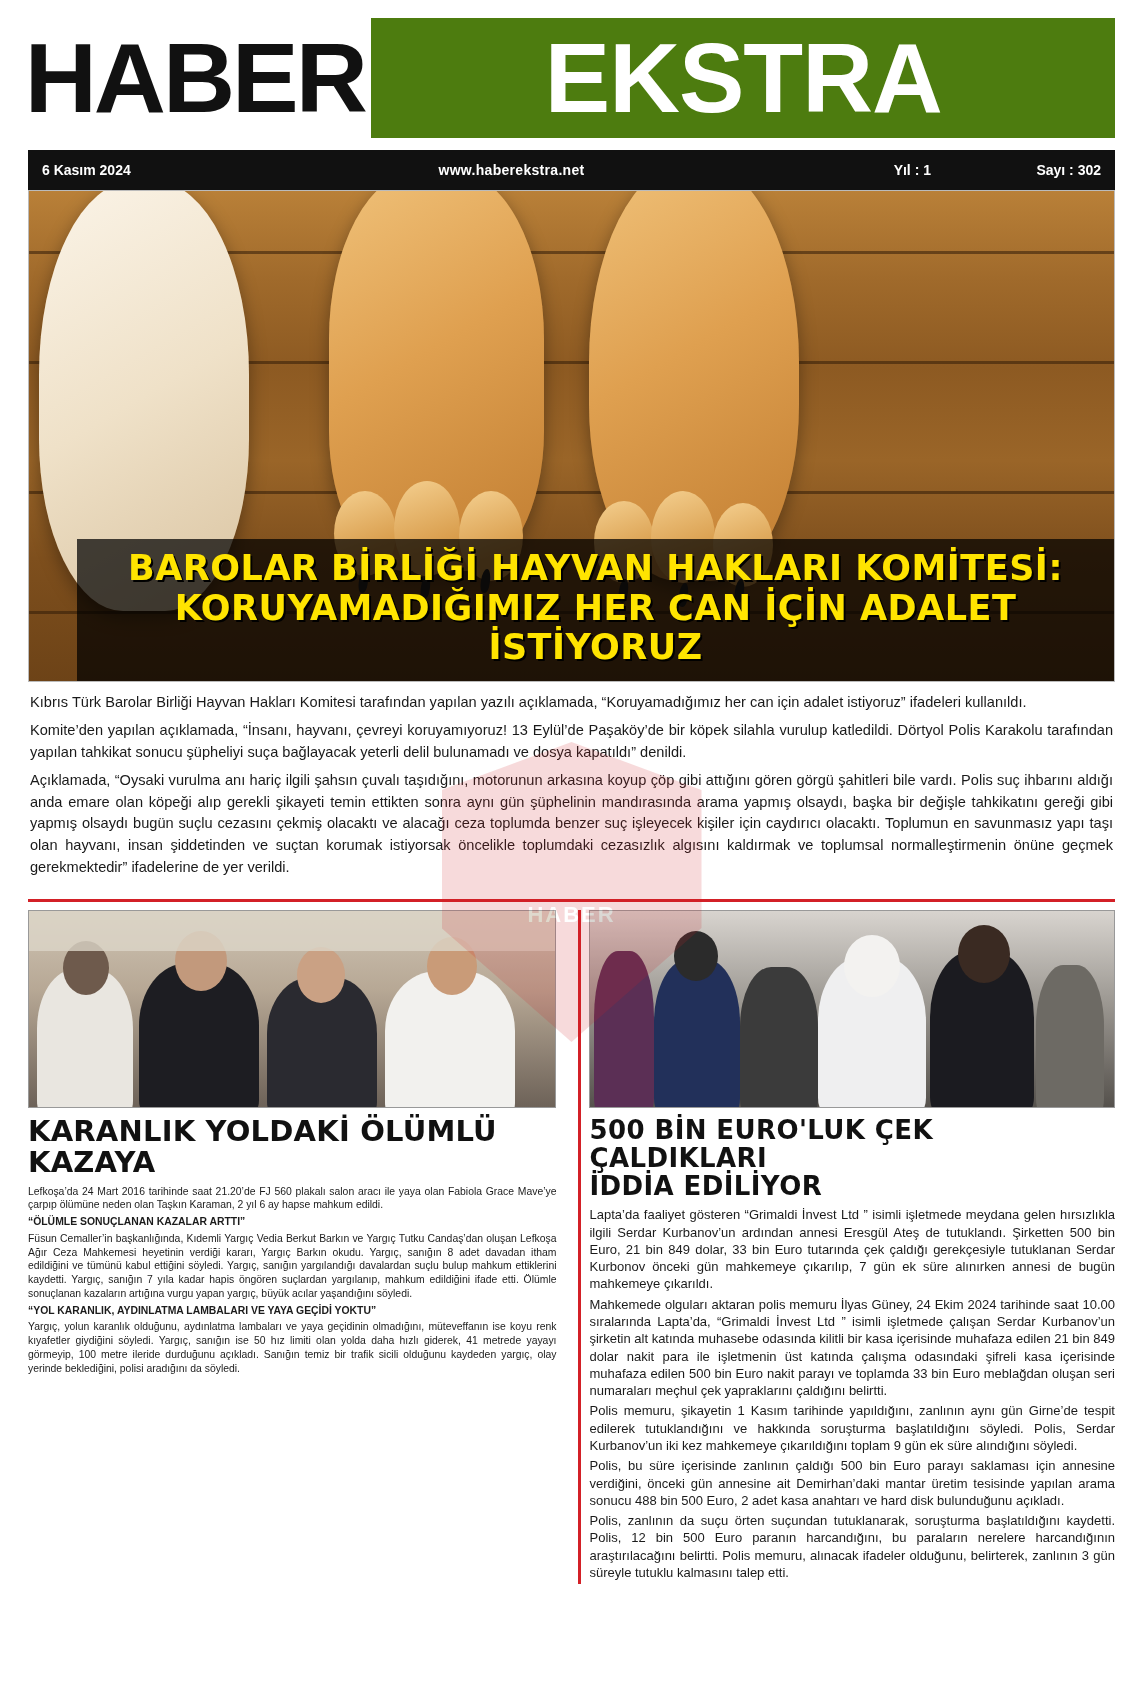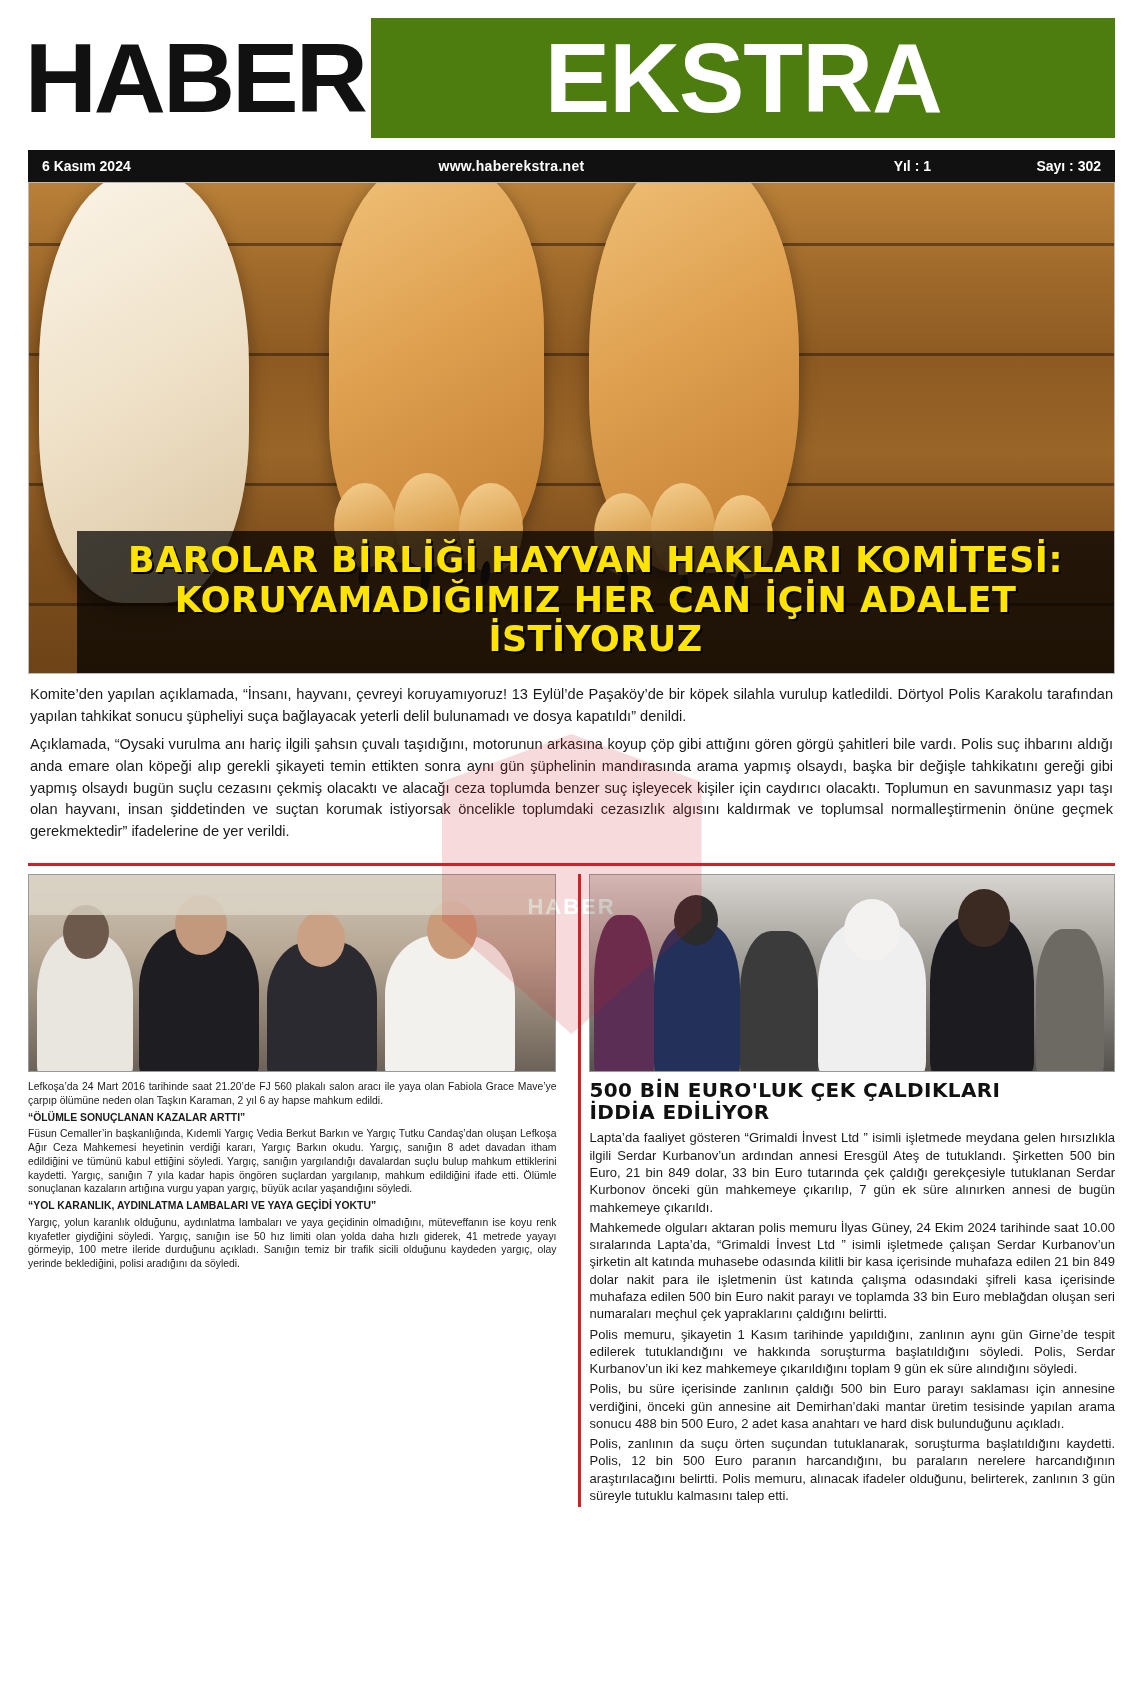--- a/index.html
+++ b/index.html
@@ -59,21 +59,21 @@
     letter-spacing: -1px;
     line-height: 1;
     color: #ffffff;
   }
 
   
   .infobar {
     margin-top: 12px;
     background: #111;
     color: #fff;
-    height: 32px;
+    height: 40px;
     display: flex;
     align-items: center;
     font-size: 14px;
     font-weight: bold;
     padding: 0 14px;
     box-sizing: border-box;
   }
   .infobar .date { flex: 0 0 200px; text-align: left; }
   .infobar .site { flex: 1; text-align: center; letter-spacing: .3px; }
   .infobar .year { flex: 0 0 150px; text-align: right; padding-right: 40px;}
@@ -226,21 +226,21 @@
   .sub-headline {
     font-family: "DejaVu Sans", sans-serif;
     font-weight: bold;
     font-size: 29px;
     line-height: 1.08;
     margin: 8px 0 6px 0;
     color: #111;
     letter-spacing: .2px;
   }
   .sub-headline.right-h {
-    font-size: 20px;
+    font-size: 26px;
     letter-spacing: .4px;
   }
   .news-body {
     font-size: 10.4px;
     line-height: 1.32;
     text-align: justify;
     color: #1b1b1b;
   }
   .news-body p { margin: 0 0 3px 0; }
   .news-body p.b { font-weight: bold; }
@@ -298,39 +298,41 @@
       <div class="l">BAROLAR BİRLİĞİ HAYVAN HAKLARI KOMİTESİ:</div>
       <div class="l">KORUYAMADIĞIMIZ HER CAN İÇİN ADALET İSTİYORUZ</div>
     </div>
   </div>
 
   <div class="lead-body">
     <div class="watermark">
       <div class="wm-shield"></div>
       <div class="wm-text">HABER</div>
     </div>
+    <p>Kıbrıs Türk Barolar Birliği Hayvan Hakları Komitesi tarafından yapılan yazılı açıklamada, “Koruyamadığımız her can için adalet istiyoruz” ifadeleri kullanıldı.</p>
     <p>Komite’den yapılan açıklamada, “İnsanı, hayvanı, çevreyi koruyamıyoruz! 13 Eylül’de Paşaköy’de bir köpek silahla vurulup katledildi. Dörtyol Polis Karakolu tarafından yapılan tahkikat sonucu şüpheliyi suça bağlayacak yeterli delil bulunamadı ve dosya kapatıldı” denildi.</p>
     <p>Açıklamada, “Oysaki vurulma anı hariç ilgili şahsın çuvalı taşıdığını, motorunun arkasına koyup çöp gibi attığını gören görgü şahitleri bile vardı. Polis suç ihbarını aldığı anda emare olan köpeği alıp gerekli şikayeti temin ettikten sonra aynı gün şüphelinin mandırasında arama yapmış olsaydı, başka bir değişle tahkikatını gereği gibi yapmış olsaydı bugün suçlu cezasını çekmiş olacaktı ve alacağı ceza toplumda benzer suç işleyecek kişiler için caydırıcı olacaktı. Toplumun en savunmasız yapı taşı olan hayvanı, insan şiddetinden ve suçtan korumak istiyorsak öncelikle toplumdaki cezasızlık algısını kaldırmak ve toplumsal normalleştirmenin önüne geçmek gerekmektedir” ifadelerine de yer verildi.</p>
   </div>
 
   <div class="bottom">
 
     <div class="col left">
       <div class="news-photo photo-a">
         <div class="figure" style="left:8px; top:58px; width:96px; height:150px; background:#e9e6e0;"></div>
         <div class="head" style="left:34px; top:30px; width:46px; height:54px; background:#6e5a4c;"></div>
         <div class="figure" style="left:110px; top:52px; width:120px; height:156px; background:#1d1d22;"></div>
         <div class="head" style="left:146px; top:20px; width:52px; height:60px; background:#c2997c;"></div>
         <div class="figure" style="left:238px; top:66px; width:110px; height:142px; background:#2a2a30;"></div>
         <div class="head" style="left:268px; top:36px; width:48px; height:56px; background:#caa184;"></div>
         <div class="figure" style="left:356px; top:60px; width:130px; height:150px; background:#f2f1ee;"></div>
         <div class="head" style="left:398px; top:26px; width:50px; height:58px; background:#c99b78;"></div>
         <div style="position:absolute; left:0; top:0; right:0; height:40px; background:rgba(220,214,200,.8);"></div>
       </div>
       <div class="sub-headline">
+        <div>KARANLIK YOLDAKİ ÖLÜMLÜ KAZAYA</div>
       </div>
       <div class="news-body">
         <p>Lefkoşa’da 24 Mart 2016 tarihinde saat 21.20’de FJ 560 plakalı salon aracı ile yaya olan Fabiola Grace Mave’ye çarpıp ölümüne neden olan Taşkın Karaman, 2 yıl 6 ay hapse mahkum edildi.</p>
         <p class="b">“ÖLÜMLE SONUÇLANAN KAZALAR ARTTI”</p>
         <p>Füsun Cemaller’in başkanlığında, Kıdemli Yargıç Vedia Berkut Barkın ve Yargıç Tutku Candaş’dan oluşan Lefkoşa Ağır Ceza Mahkemesi heyetinin verdiği kararı, Yargıç Barkın okudu. Yargıç, sanığın 8 adet davadan itham edildiğini ve tümünü kabul ettiğini söyledi. Yargıç, sanığın yargılandığı davalardan suçlu bulup mahkum ettiklerini kaydetti. Yargıç, sanığın 7 yıla kadar hapis öngören suçlardan yargılanıp, mahkum edildiğini ifade etti. Ölümle sonuçlanan kazaların artığına vurgu yapan yargıç, büyük acılar yaşandığını söyledi.</p>
         <p class="b">“YOL KARANLIK, AYDINLATMA LAMBALARI VE YAYA GEÇİDİ YOKTU”</p>
         <p>Yargıç, yolun karanlık olduğunu, aydınlatma lambaları ve yaya geçidinin olmadığını, müteveffanın ise koyu renk kıyafetler giydiğini söyledi. Yargıç, sanığın ise 50 hız limiti olan yolda daha hızlı giderek, 41 metrede yayayı görmeyip, 100 metre ileride durduğunu açıkladı. Sanığın temiz bir trafik sicili olduğunu kaydeden yargıç, olay yerinde beklediğini, polisi aradığını da söyledi.</p>
       </div>
     </div>
 

